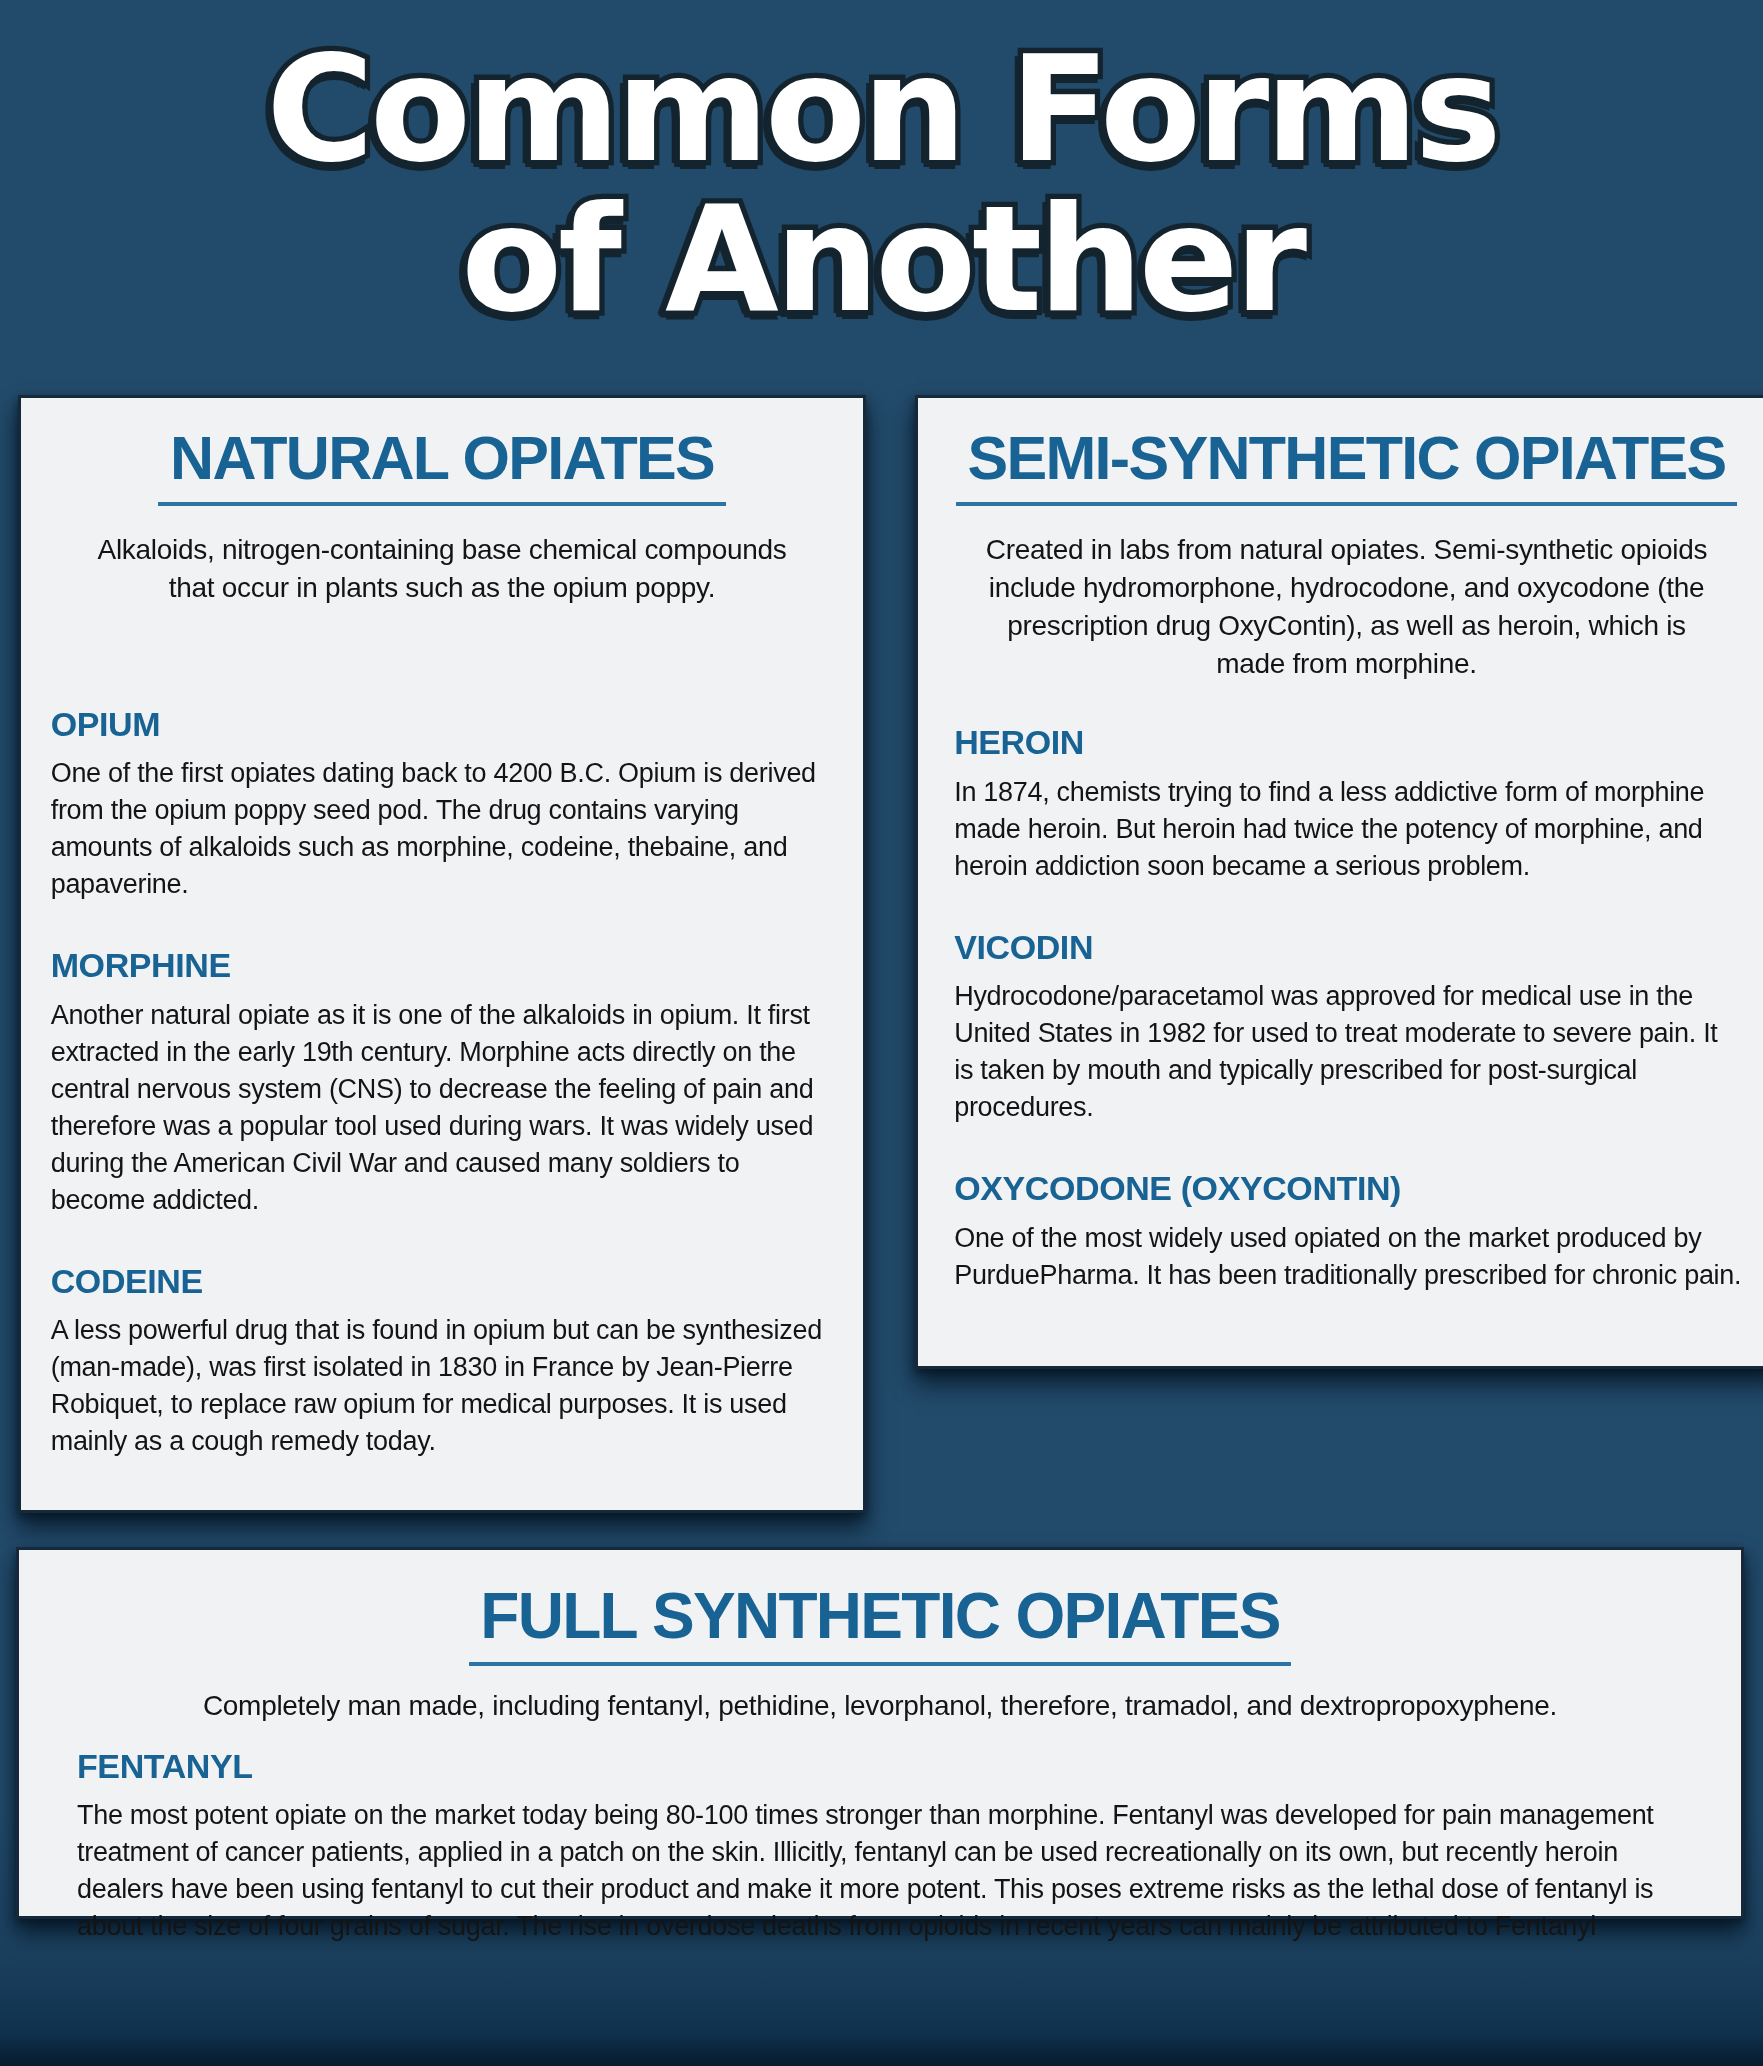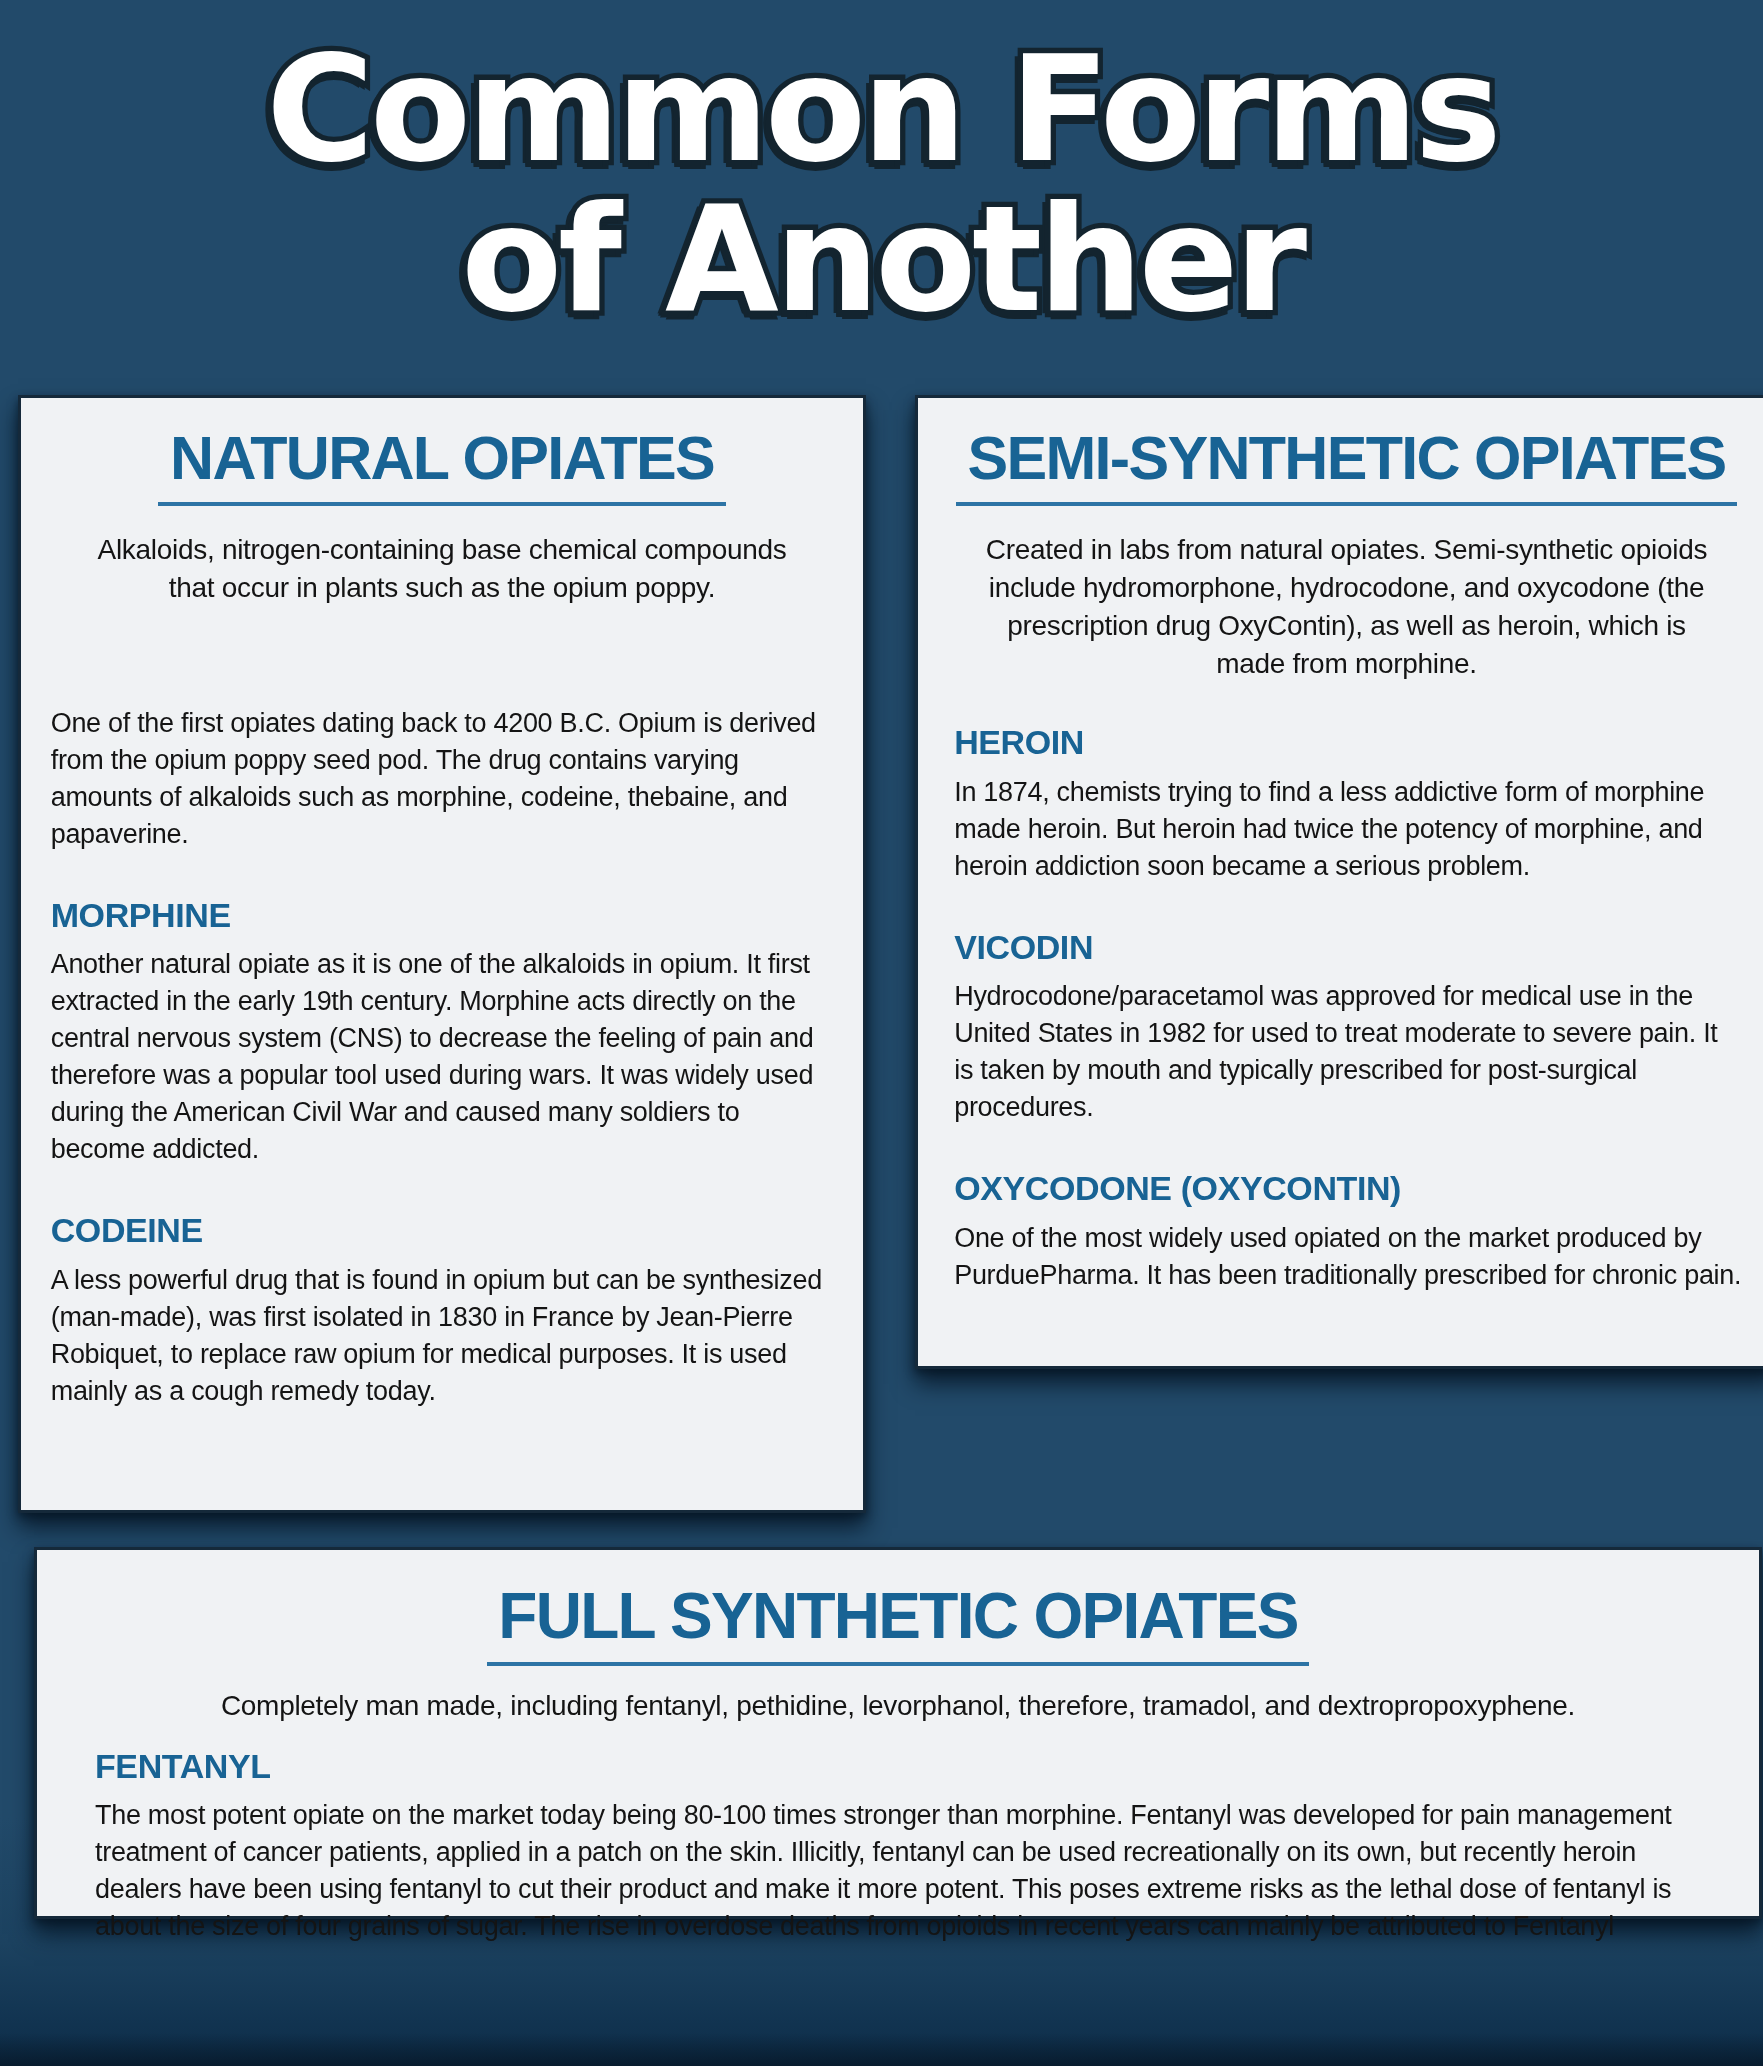--- a/index.html
+++ b/index.html
@@ -29,21 +29,21 @@
   
   .card{
     position:absolute;
     background:#f0f2f4;
     border:3.3px solid #15293a;
     box-shadow:0 15px 21.5px rgba(4,18,32,.78), 0 4.1px 8.3px rgba(4,18,32,.6);
     box-sizing:border-box;
   }
   .card-left  {left:18px;  top:395px;  width:848px; height:1118px; padding:28px 16.5px 0 16.5px;}
   .card-right {left:915px;top:395px;  width:863px; height:974px; padding:28px 23px 7px 23px;}
-  .card-bottom{left:34px;  top:1547px; width:1728px; height:372px;  padding:33px 33px 6px 33px;}
+  .card-bottom{left:16px;  top:1547px; width:1728px; height:372px;  padding:33px 33px 6px 33px;}
 
   .card-heading{margin:0;text-align:center;}
   .card-heading .heading-text{
     display:inline-block;
     font-size:61px;
     font-weight:bold;
     letter-spacing:-1.7px;
     color:#186394;
     border-bottom:4.1px solid #2d74a5;
     padding:0 11.6px 11.6px 11.6px;
@@ -101,20 +101,21 @@
     <div class="title-line">of Another</div>
   </header>
 
   <section class="card card-left">
     <h2 class="card-heading">
       <span class="heading-text">NATURAL OPIATES</span>
     </h2>
     <p class="intro">Alkaloids, nitrogen-containing base chemical compounds that occur in plants such as the opium poppy.</p>
 
     <div class="section first">
+      <h3>OPIUM</h3>
       <p>One of the first opiates dating back to 4200 B.C. Opium is derived from the opium poppy seed pod. The drug contains varying amounts of alkaloids such as morphine, codeine, thebaine, and papaverine.</p>
     </div>
 
     <div class="section">
       <h3>MORPHINE</h3>
       <p>Another natural opiate as it is one of the alkaloids in opium. It first extracted in the early 19th century. Morphine acts directly on the central nervous system (CNS) to decrease the feeling of pain and therefore was a popular tool used during wars. It was widely used during the American Civil War and caused many soldiers to become addicted.</p>
     </div>
 
     <div class="section">
       <h3>CODEINE</h3>

